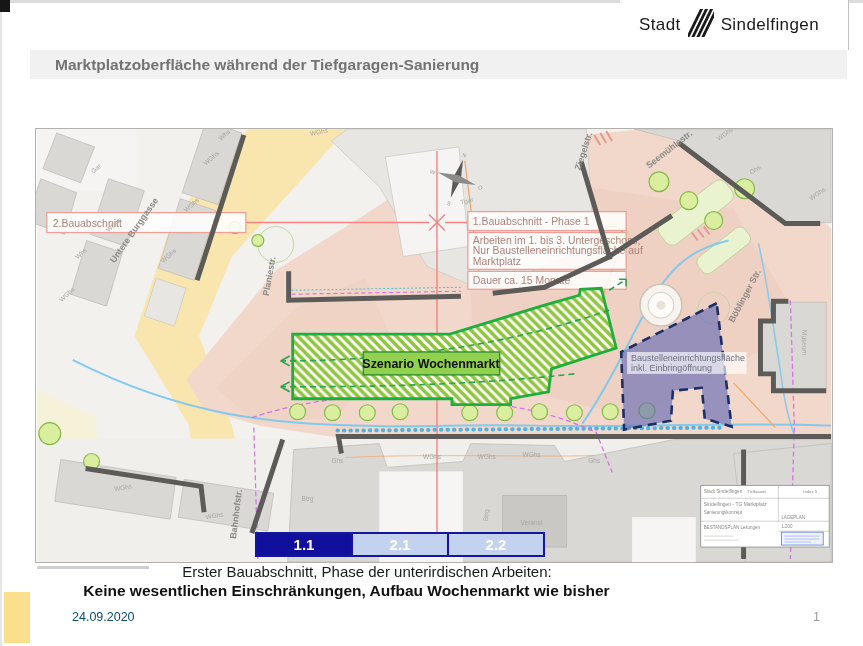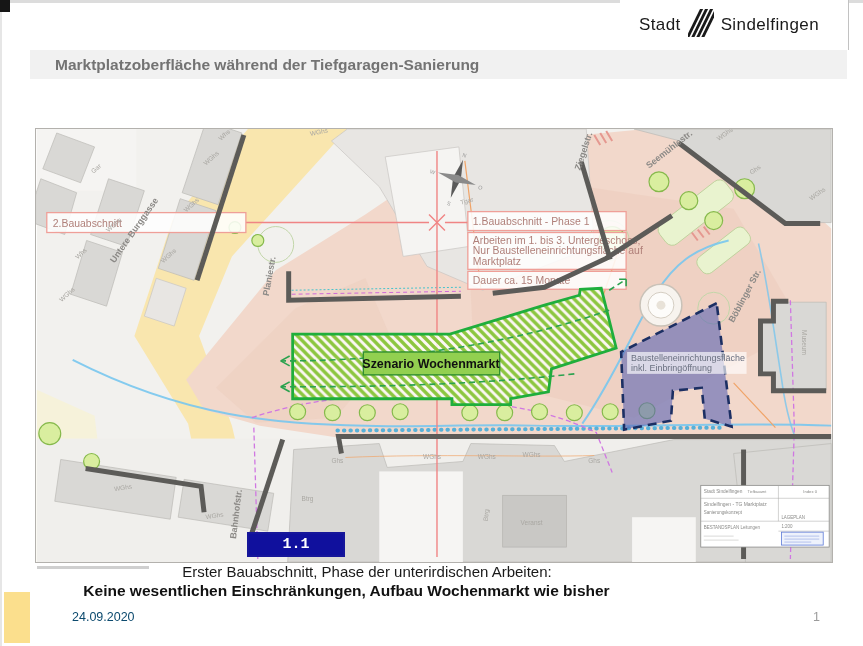--- a/index.html
+++ b/index.html
@@ -16,21 +16,21 @@
   .title-bar{position:absolute;left:30px;top:50px;width:817px;height:29px;background:#f1f1f1;
              display:flex;align-items:center;padding-left:25px;}
   .title-text{font-size:15.5px;font-weight:bold;color:#737373;}
   .map-frame{position:absolute;left:35px;top:128px;width:798px;height:435px;background:#fff;
              border:1px solid #b3b1ad;}
   .map-frame svg{position:absolute;left:0;top:0;width:796px;height:433px;}
   .phase-bar{position:absolute;left:211px;top:403px;display:flex;z-index:3;}
   .phase-box{width:98px;height:25px;border:2px solid var(--phase-border,#16169a);
              background:var(--phase-inactive,#c3d3ef);color:#fff;font-weight:bold;font-size:15px;
              display:flex;align-items:center;justify-content:center;margin-left:-2px;}
-  .phase-box:first-child{margin-left:0;font-family:Liberation Mono, monospace;}
+  .phase-box:first-child{margin-left:8px;}
   .phase-box.active{background:var(--phase-active,#10109d);}
   .plan-footnote{position:absolute;left:37px;top:566px;width:112px;height:3px;background:#cfcfcf;}
   .caption-1{position:absolute;left:0;top:563px;width:734px;text-align:center;font-size:15px;color:#1a1a1a;}
   .caption-2{position:absolute;left:0;top:582px;width:693px;text-align:center;font-size:15.5px;font-weight:bold;color:#111;}
   .footer-date{position:absolute;left:72px;top:610px;font-size:12.5px;color:#0c4a6e;}
   .page-number{position:absolute;right:43px;top:610px;font-size:12.5px;color:#9b9b9b;}
   .highlight-square{position:absolute;left:4px;top:592px;width:26px;height:51px;
                     background:var(--highlight-yellow,#fbdf8d);}
   
   svg{font-family:"Liberation Sans",sans-serif;}
@@ -291,20 +291,22 @@
         <text class="tb-text" x="748" y="392" font-size="4.5">LAGEPLAN</text>
         <text class="tb-text" x="748" y="401" font-size="4.5">1:200</text>
         <rect x="748" y="405" width="42" height="13" fill="#eef2fc" stroke="#5b79d6" stroke-width="0.8"></rect>
         <path d="M751,409 L786,409 M751,412 L786,412 M751,415 L778,415" stroke="#7b93de" stroke-width="0.5"></path>
         <path d="M670,409 L700,409 M670,413 L705,413" stroke="#b5b5b3" stroke-width="0.5"></path>
       </g>
     </svg>
 
     <div class="phase-bar">
       <div class="phase-box active">1.1</div>
+      <div class="phase-box">2.1</div>
+      <div class="phase-box">2.2</div>
     </div>
   </div>
 
   <div class="plan-footnote"></div>
 
   <div class="caption-1">Erster Bauabschnitt, Phase der unterirdischen Arbeiten:</div>
   <div class="caption-2">Keine wesentlichen Einschränkungen, Aufbau Wochenmarkt wie bisher</div>
 
   <div class="highlight-square"></div>
   <div class="footer-date">24.09.2020</div>

